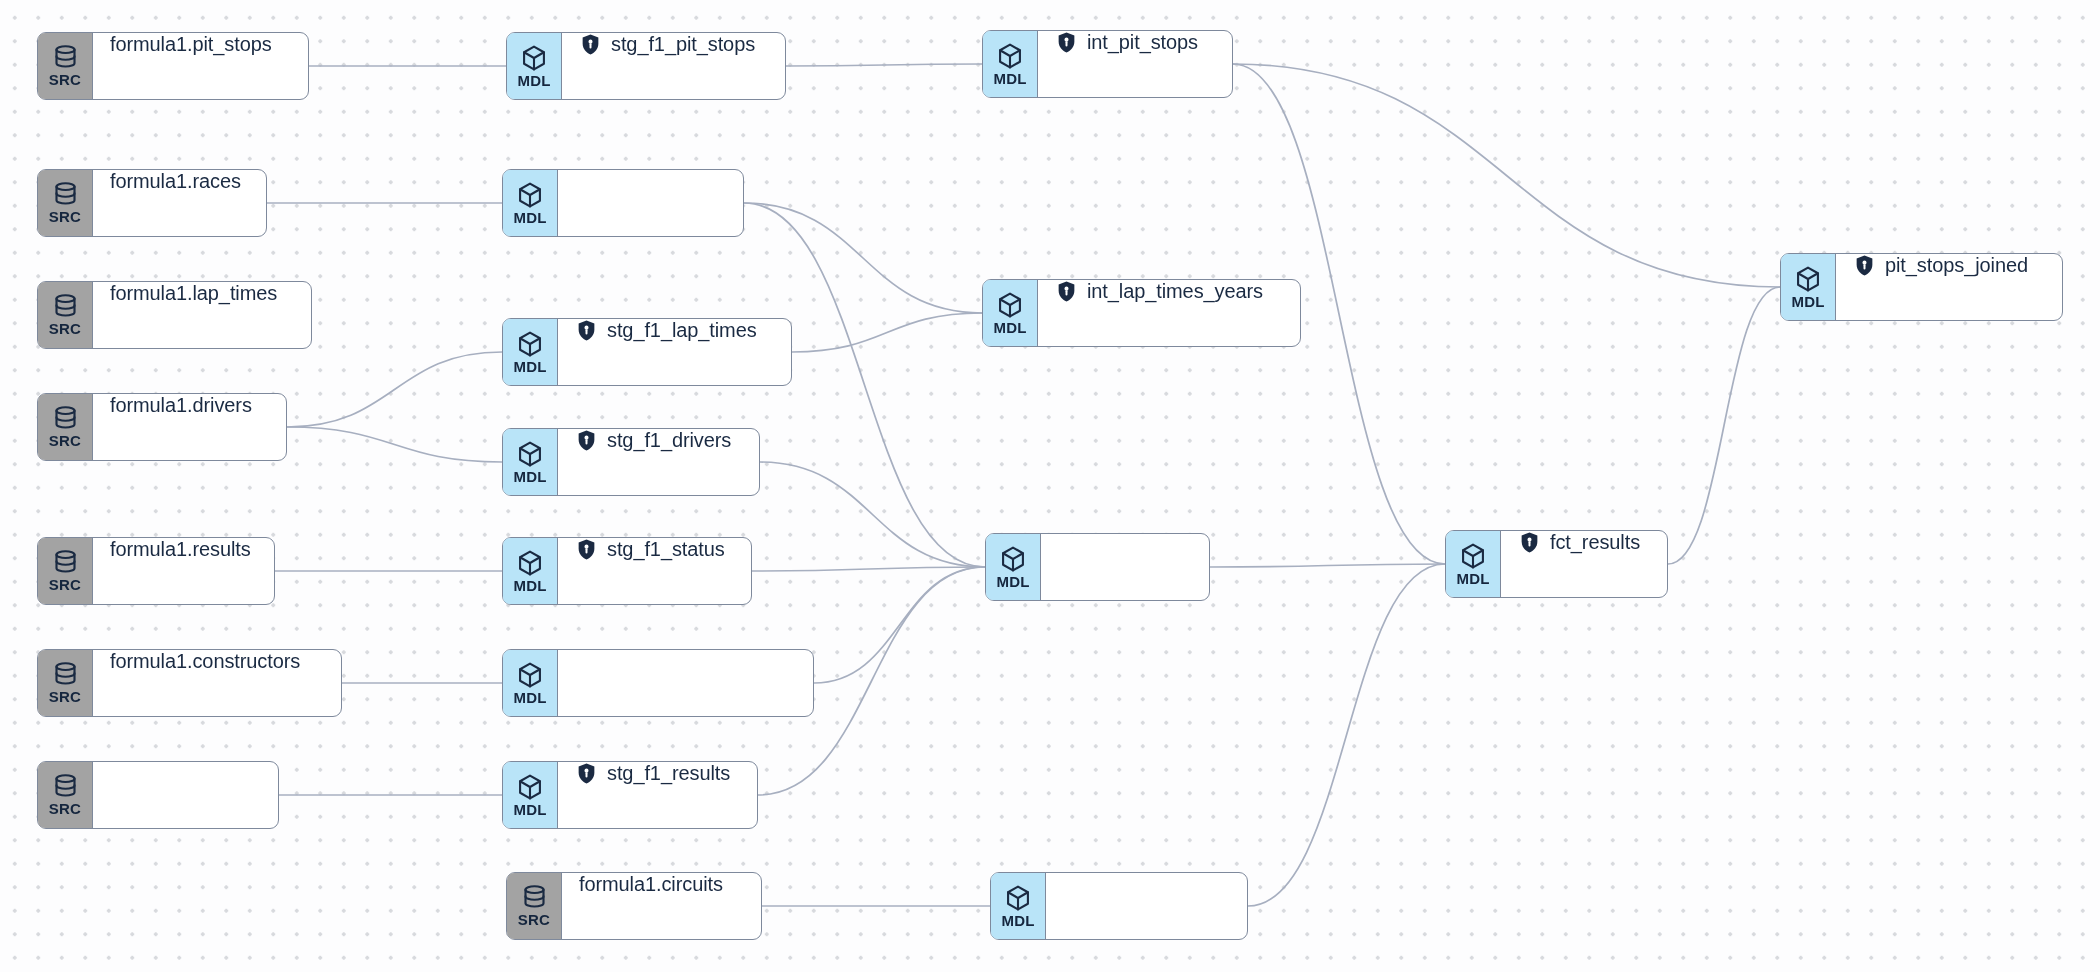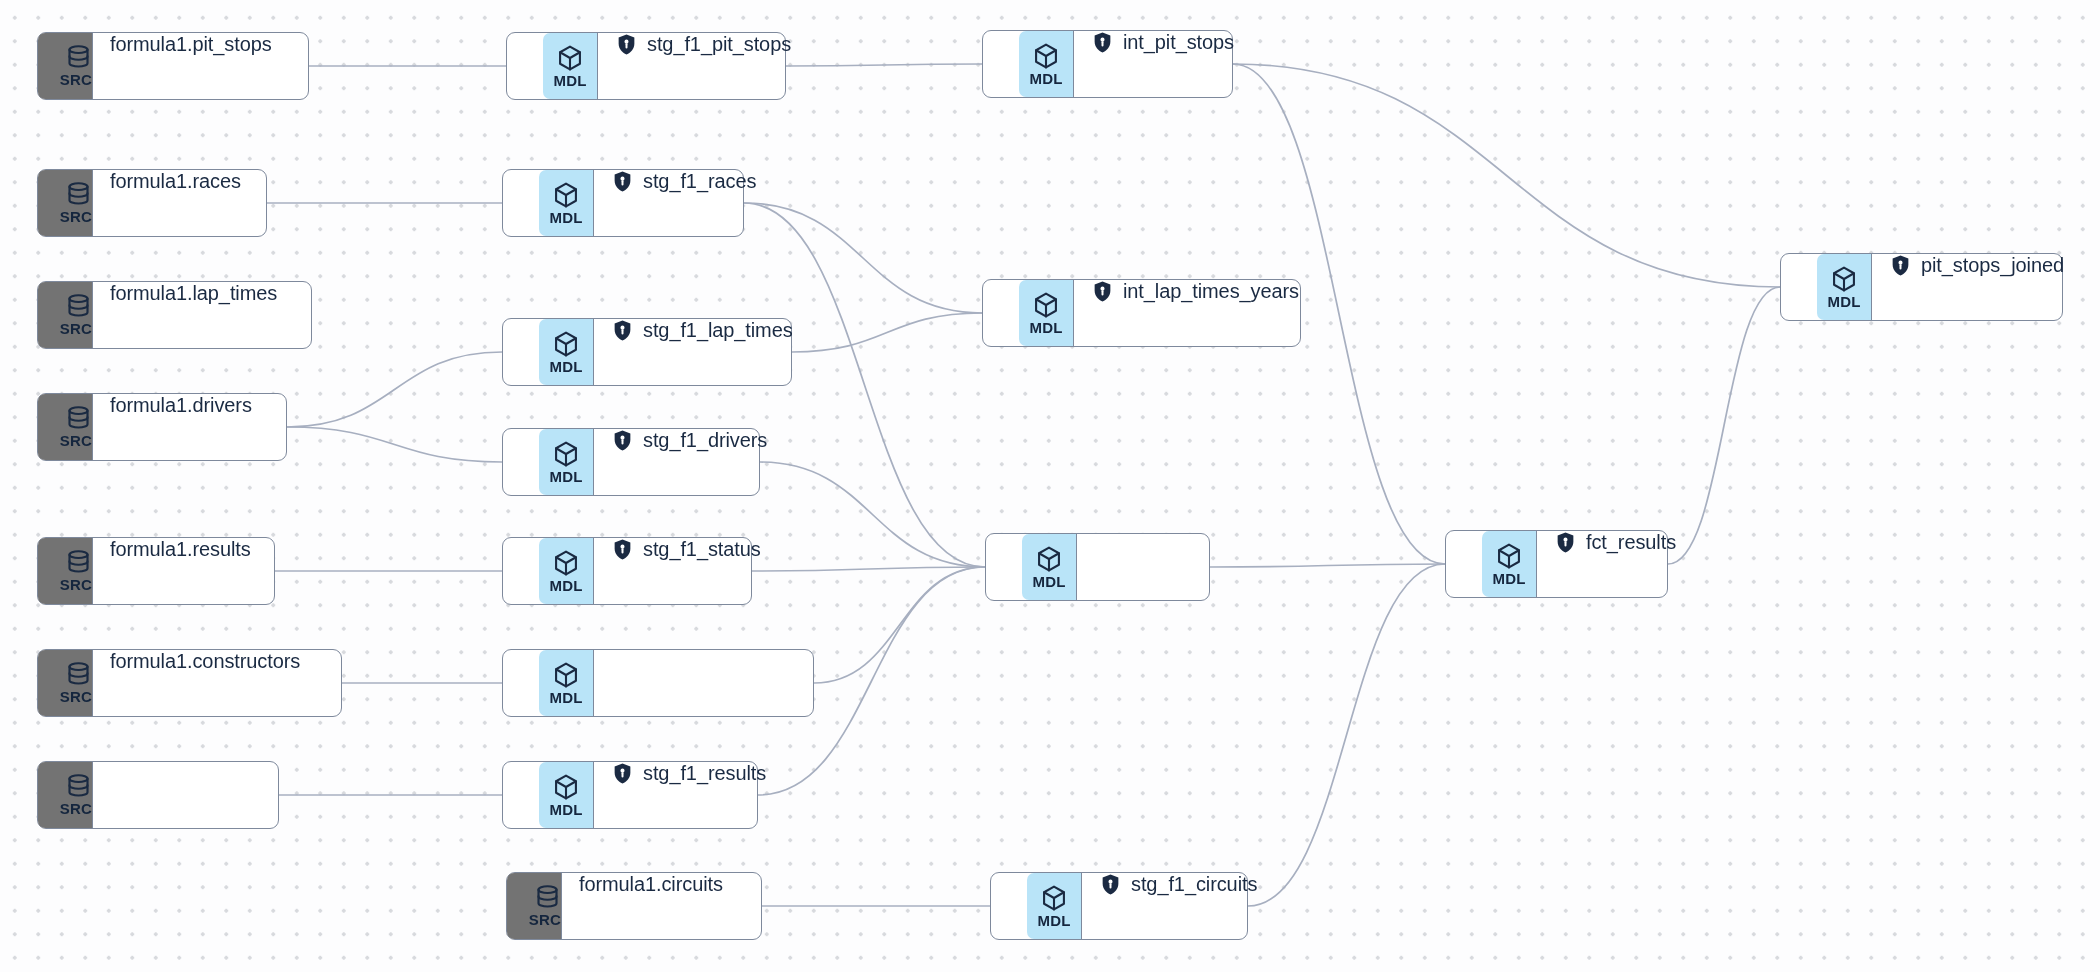--- a/index.html
+++ b/index.html
@@ -44,22 +44,22 @@
     flex: 0 0 54px;
     display: flex;
     flex-direction: column;
     align-items: center;
     justify-content: center;
     gap: 1px;
     border-right: 1.7px solid #7e899c;
     border-radius: 7px 0 0 7px;
     padding-top: 2px;
   }
-  .node.src .icon-block { background: #737373; align-items: flex-end; }
-  .node.mdl .icon-block { background: #b9e4f8; margin-left: 36px; }
+  .node.src .icon-block { background: #a3a3a3; }
+  .node.mdl .icon-block { background: #b9e4f8; }
   .type-label {
     font-size: 15px;
     font-weight: 600;
     letter-spacing: 0.2px;
     color: #15263e;
     line-height: 1;
     padding-bottom: 3px;
   }
   .type-icon { display: block; }
   .node-body {
@@ -252,28 +252,20 @@
     <div class="icon-block">
       <svg width="28" height="28" viewBox="0 0 24 24" class="type-icon">
           <g fill="none" stroke="#1a2a42" stroke-width="1.8" stroke-linecap="round" stroke-linejoin="round">
      <path d="M12 2.2l8.5 4.9v9.8L12 21.8l-8.5-4.9V7.1z"></path>
      <path d="M3.5 7.1L12 12l8.5-4.9"></path>
      <path d="M12 12v9.8"></path>
    </g>
         </svg>
       <span class="type-label">MDL</span>
     </div>
-    <div class="node-body">
-      <svg width="23" height="23" viewBox="0 0 24 24" class="shield">
-          <path d="M12 1.6l8.2 3v6.6c0 5.2-3.5 9.3-8.2 11.2-4.7-1.9-8.2-6-8.2-11.2V4.6z" fill="#1b2a42"></path>
-   <circle cx="12" cy="9" r="2.1" fill="#ffffff"></circle>
-   <rect x="10.95" y="10.6" width="2.1" height="5.6" rx="1.05" fill="#ffffff"></rect>
-        </svg>
-      <span class="node-label">stg_f1_races</span>
-    </div>
   </div>
     <div class="node mdl" style="left: 502px; top: 318px; width: 290px;">
     <div class="icon-block">
       <svg width="28" height="28" viewBox="0 0 24 24" class="type-icon">
           <g fill="none" stroke="#1a2a42" stroke-width="1.8" stroke-linecap="round" stroke-linejoin="round">
      <path d="M12 2.2l8.5 4.9v9.8L12 21.8l-8.5-4.9V7.1z"></path>
      <path d="M3.5 7.1L12 12l8.5-4.9"></path>
      <path d="M12 12v9.8"></path>
    </g>
         </svg>
@@ -364,28 +356,20 @@
     <div class="icon-block">
       <svg width="28" height="28" viewBox="0 0 24 24" class="type-icon">
           <g fill="none" stroke="#1a2a42" stroke-width="1.8" stroke-linecap="round" stroke-linejoin="round">
      <path d="M12 2.2l8.5 4.9v9.8L12 21.8l-8.5-4.9V7.1z"></path>
      <path d="M3.5 7.1L12 12l8.5-4.9"></path>
      <path d="M12 12v9.8"></path>
    </g>
         </svg>
       <span class="type-label">MDL</span>
     </div>
-    <div class="node-body">
-      <svg width="23" height="23" viewBox="0 0 24 24" class="shield">
-          <path d="M12 1.6l8.2 3v6.6c0 5.2-3.5 9.3-8.2 11.2-4.7-1.9-8.2-6-8.2-11.2V4.6z" fill="#1b2a42"></path>
-   <circle cx="12" cy="9" r="2.1" fill="#ffffff"></circle>
-   <rect x="10.95" y="10.6" width="2.1" height="5.6" rx="1.05" fill="#ffffff"></rect>
-        </svg>
-      <span class="node-label">stg_f1_circuits</span>
-    </div>
   </div>
     <div class="node mdl" style="left: 982px; top: 30px; width: 251px;">
     <div class="icon-block">
       <svg width="28" height="28" viewBox="0 0 24 24" class="type-icon">
           <g fill="none" stroke="#1a2a42" stroke-width="1.8" stroke-linecap="round" stroke-linejoin="round">
      <path d="M12 2.2l8.5 4.9v9.8L12 21.8l-8.5-4.9V7.1z"></path>
      <path d="M3.5 7.1L12 12l8.5-4.9"></path>
      <path d="M12 12v9.8"></path>
    </g>
         </svg>

